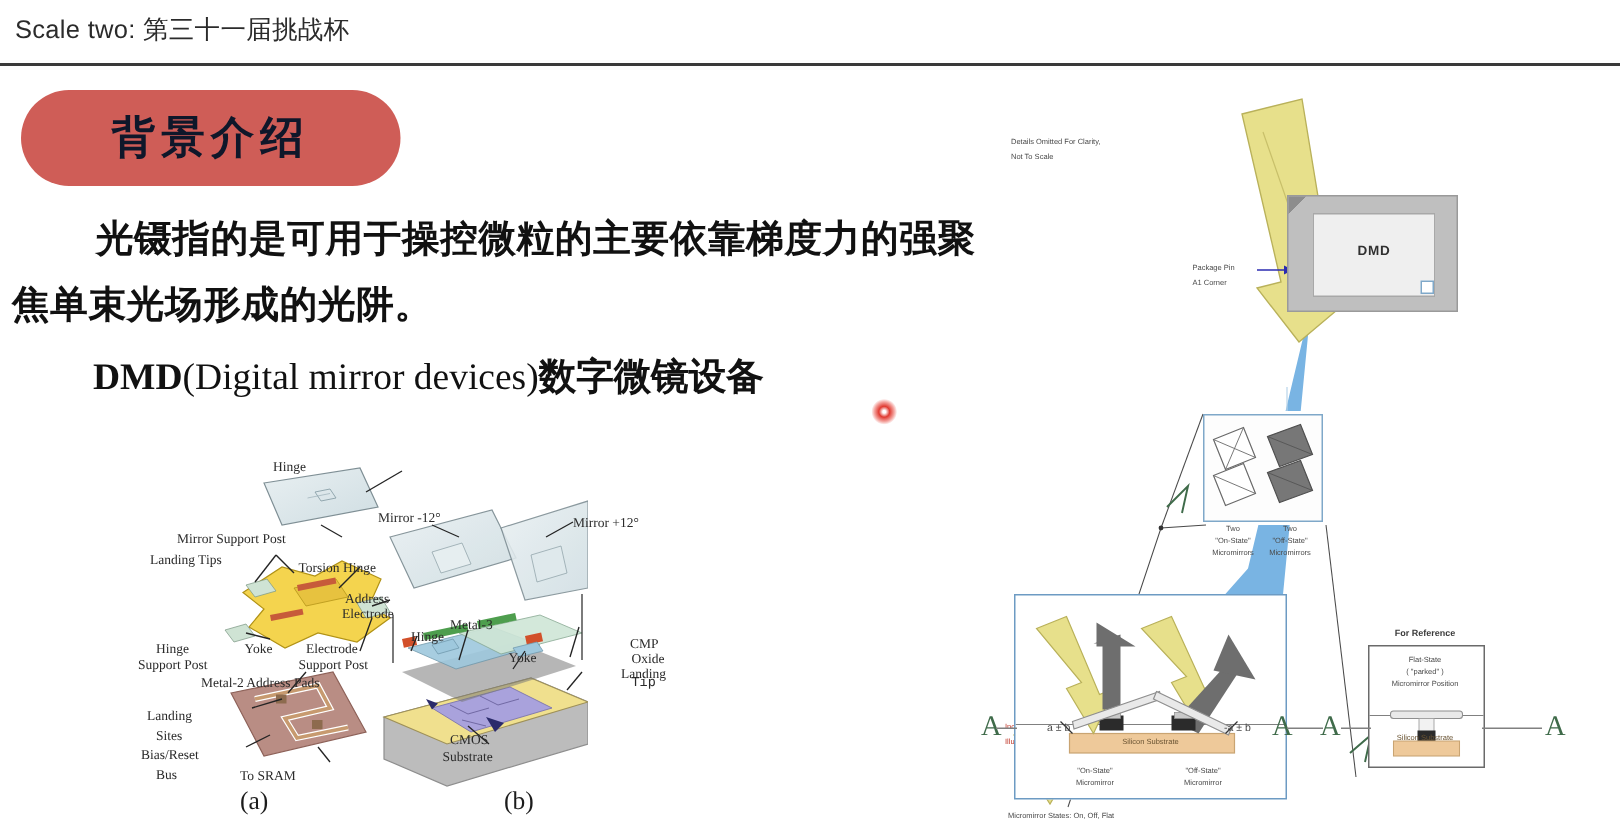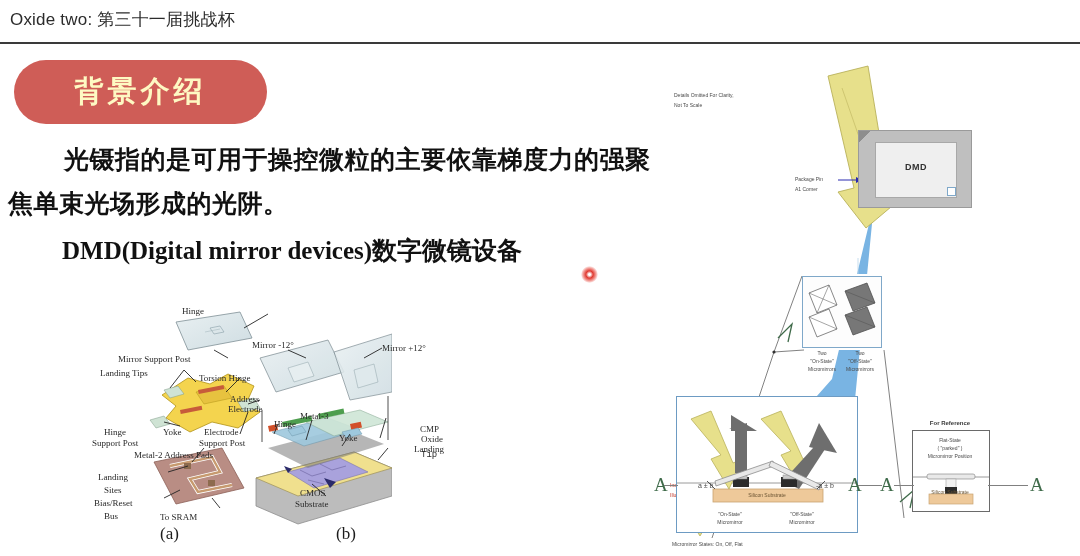--- a/index.html
+++ b/index.html
@@ -10,30 +10,30 @@
   #slide-header{position:absolute;left:0;top:0;width:1080px;height:43px;}
   #header-title{position:absolute;left:10px;top:8px;font-size:17px;color:#2b2b2b;
                 letter-spacing:.2px;white-space:nowrap;}
   #header-rule{position:absolute;left:0;top:42px;width:1080px;height:2px;background:#3a3a3a;}
 
   
   #section-badge{position:absolute;left:14px;top:60px;width:253px;height:64px;
                  background:#cf5d57;border-radius:34px;}
   #section-badge-label{position:absolute;left:0;top:0;width:253px;height:64px;
                  display:flex;align-items:center;justify-content:center;
-                 color:#fef9c3;font-size:29px;font-weight:700;letter-spacing:4px;}
+                 color:#0f172a;font-size:29px;font-weight:700;letter-spacing:4px;}
 
   
   #body-para{position:absolute;left:8px;top:137px;width:648px;
              font-size:25px;font-weight:700;line-height:44px;color:#111;
              text-indent:56px;letter-spacing:.5px;}
   #dmd-line{position:absolute;left:62px;top:234px;font-size:25px;color:#111;
             white-space:nowrap;}
   #dmd-line .serif-bold{font-family:"Liberation Serif","DejaVu Serif",serif;font-weight:700;}
-  #dmd-line .serif{font-family:"Liberation Serif","DejaVu Serif",serif;font-weight:700;}
+  #dmd-line .serif{font-family:"Liberation Serif","DejaVu Serif",serif;font-weight:400;}
   #dmd-line .cjk-bold{font-weight:700;}
   #laser-dot{position:absolute;left:581px;top:266px;width:17px;height:17px;border-radius:50%;
              background:radial-gradient(circle,#ffffff 8%,#e03a31 30%,#f4a7a2 55%,rgba(244,167,162,0) 72%);}
 
   
   .fig-label{position:absolute;font-family:"Liberation Serif","DejaVu Serif",serif;
              font-size:9px;color:#2a2a2a;line-height:10px;white-space:nowrap;}
   .tiny{position:absolute;font-size:5px;line-height:6px;color:#4a4a4a;white-space:nowrap;}
   .tiny.c{text-align:center;}
 
@@ -61,21 +61,21 @@
   #reference-box{position:absolute;left:912px;top:430px;width:76px;height:80px;
                  background:#ffffff;border:1px solid #6a6a6a;}
   .section-A{position:absolute;font-family:"Liberation Serif","DejaVu Serif",serif;
              font-size:19px;color:#3f6b4a;font-weight:400;}
   .axis-line{position:absolute;height:1px;background:#808080;}
 </style>
 </head>
 <body>
 
 <div id="slide-header">
-  <div id="header-title">Oxide two: 第三十一届挑战杯</div>
+  <div id="header-title">Scale two: 第三十一届挑战杯</div>
   <div id="header-rule"></div>
 </div>
 
 <div id="section-badge">
   <div id="section-badge-label">背景介绍</div>
 </div>
 
 <div id="body-para">光镊指的是可用于操控微粒的主要依靠梯度力的强聚焦单束光场形成的光阱。</div>
 
 <div id="dmd-line">

